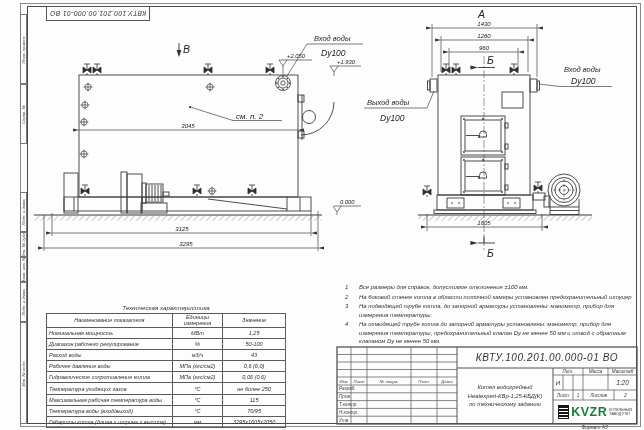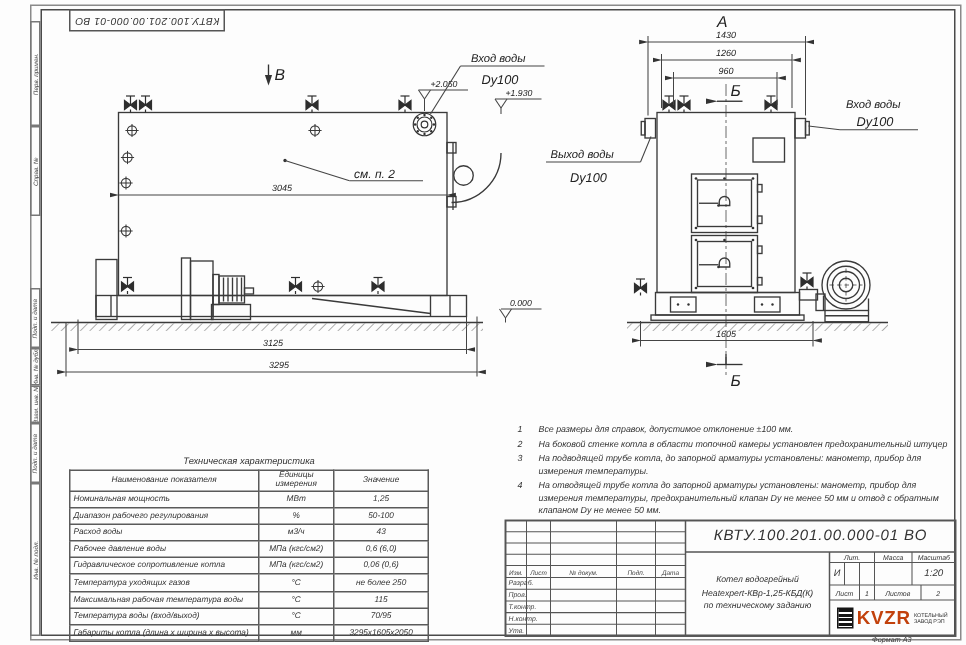--- a/index.html
+++ b/index.html
@@ -30,21 +30,21 @@
   .docnum{left:457px;top:347px;width:180px;height:21px;font-size:10px;letter-spacing:0.6px;}
   .ptitle{left:457px;top:368px;width:96px;height:56px;flex-direction:column;font-size:5.8px;line-height:1.55;text-align:center;}
   .hdrrow{left:337px;top:377px;width:120px;height:8px;display:flex;}
   .hdrrow span{display:flex;align-items:center;justify-content:center;font-size:4.3px;font-style:italic;color:#444;}
   .rolerow{left:337px;width:30px;height:7.8px;display:flex;align-items:center;padding-left:2px;font-size:4.6px;font-style:italic;color:#444;}
   .small-c{font-size:4.6px;}
   .fmt{left:552px;top:424px;width:85px;height:6px;font-size:4.8px;}
   
   .logo{left:553px;top:400px;width:84px;height:24px;display:flex;align-items:center;justify-content:center;gap:2px;}
   .logo-mark{width:9px;height:12px;background:repeating-linear-gradient(180deg,#151515 0 2px,#fff 2px 3px);border:1px solid #151515;}
-  .logo-word{font-weight:bold;font-size:12.5px;color:#c2410c;letter-spacing:0.5px;}
+  .logo-word{font-weight:bold;font-size:12.5px;color:#15803d;letter-spacing:0.5px;}
   .logo-co{display:flex;flex-direction:column;font-size:3.6px;line-height:1.2;color:#333;}
   
   svg text{fill:#222;}
   .t-dim{font:italic 6px "Liberation Sans",sans-serif;text-anchor:middle;}
   .t-lvl{font:italic 5.8px "Liberation Sans",sans-serif;}
   .t-lbl{font:italic 7.5px "Liberation Sans",sans-serif;}
   .t-dy{font:italic 8.5px "Liberation Sans",sans-serif;}
   .t-view{font:italic 10.5px "Liberation Sans",sans-serif;}
   .t-call{font:italic 8px "Liberation Sans",sans-serif;}
 </style>

